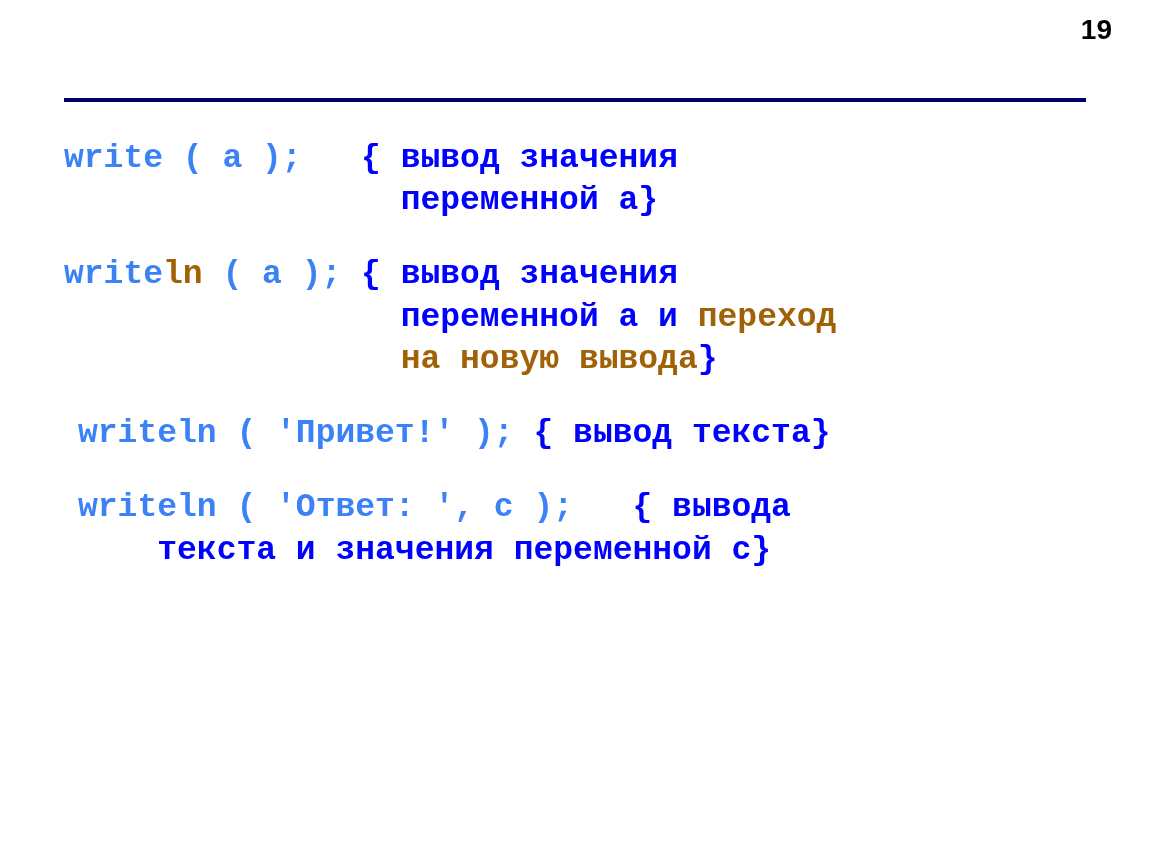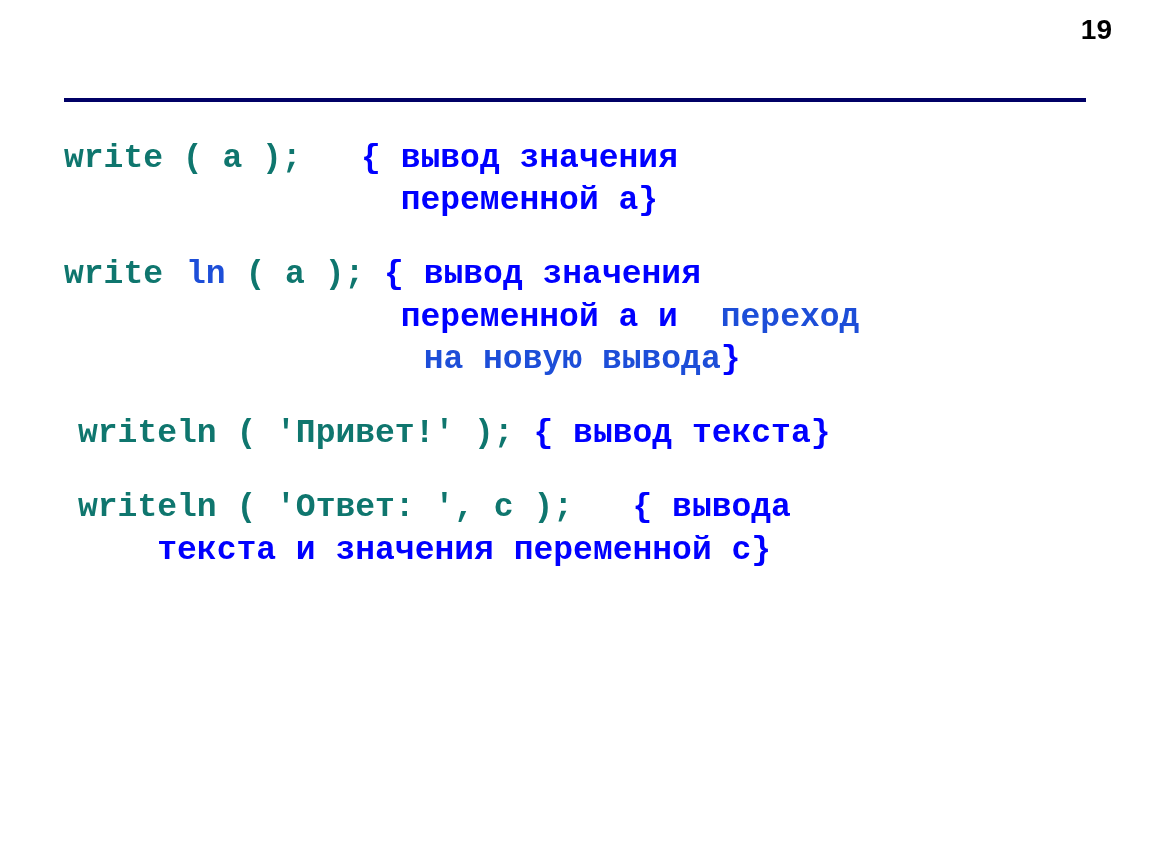--- a/index.html
+++ b/index.html
@@ -46,22 +46,22 @@
     left: 64px;
     width: 1040px;
   }
   .mono {
     font-family: "Courier New", Courier, monospace;
     font-weight: bold;
     font-size: 33px;
     line-height: 1.28;
     white-space: pre;
   }
-  .blk { color: #0f766e; }
-  .red { color: #1d4ed8; margin-left: 23px; }
+  .blk { color: #3b82f6; }
+  .red { color: #a16207; }
   .blu { color: #0000ff; text-align: center; }
 
   .block1 { margin-top: 8px; }
   .block2 { margin-top: 32px; }
   .block3 { margin-top: 32px; padding-left: 14px; }
   .block4 { margin-top: 32px; padding-left: 14px; }
   .block5 { margin-top: 36px; padding-left: 14px; }
 </style>
 </head>
 <body>

